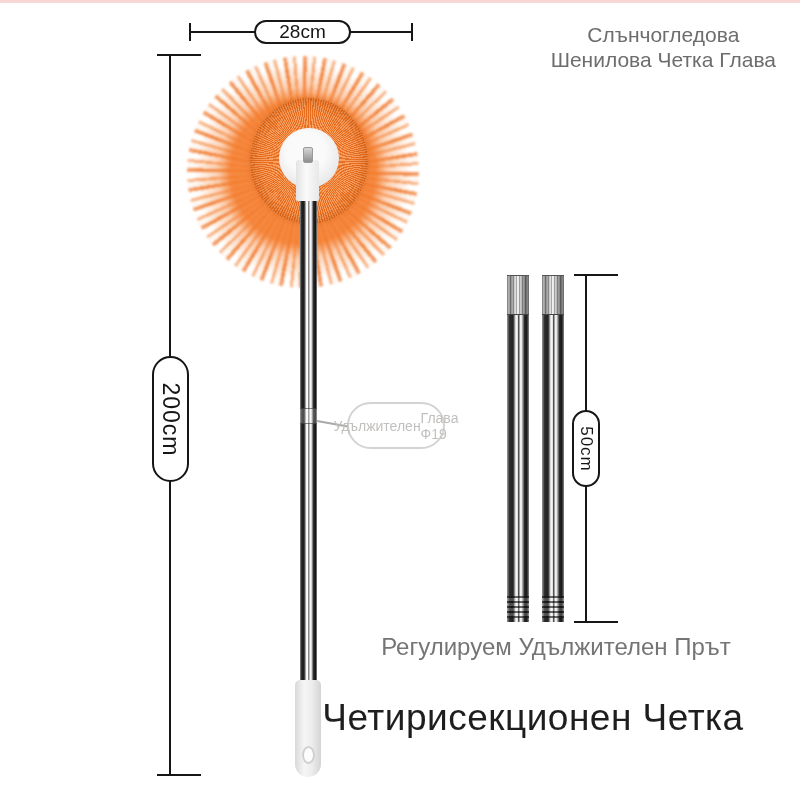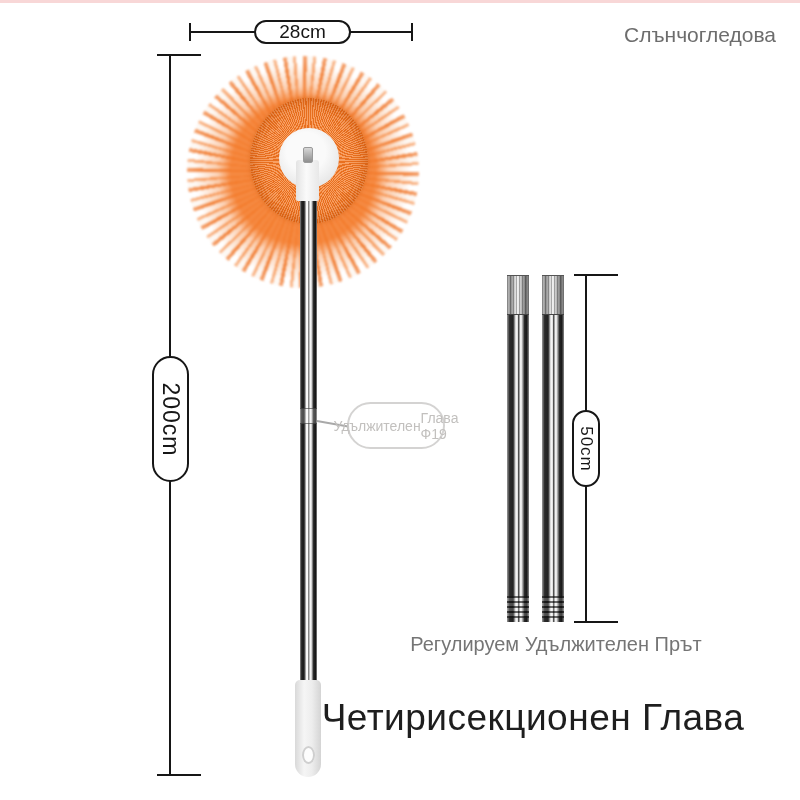--- a/index.html
+++ b/index.html
@@ -72,21 +72,21 @@
 
   
   .leader { position:absolute; left:317px; top:420px; width:33px; height:1.5px; background:#a9a9a9;
     transform:rotate(10deg); transform-origin:left center; z-index:8; }
   .tag { position:absolute; left:347px; top:402px; width:98px; height:47px; border:2px solid #d4d3d2;
     border-radius:24px; background:rgba(255,255,255,0.92); color:#c2c0be; font-size:14px; line-height:16px;
     display:flex; flex-direction:row; align-items:center; justify-content:center; z-index:9; }
 
   
   .head-caption { position:absolute; top:22px; right:24px; text-align:center; font-size:21px; line-height:25px; color:#6d6d6d;margin-left:48px; }
-  .ext-caption { position:absolute; top:633px; left:556px; transform:translateX(-50%); font-size:20px; color:#757575; white-space:nowrap; }
+  .ext-caption { position:absolute; top:633px; left:556px; transform:translateX(-50%); font-size:24px; color:#757575; white-space:nowrap; }
   .main-title { position:absolute; top:697px; left:533px; transform:translateX(-50%); font-size:37px; color:#1e1e1e; white-space:nowrap; letter-spacing:0.5px; }
 </style>
 </head>
 <body>
 
 <div class="canvas">
 
   <div class="top-strip"></div>
 
   <div class="dim dim-head">
@@ -136,17 +136,18 @@
   </div>
 
   <div class="leader"></div>
   <div class="tag">
     <span>Удължителен</span>
     <span>Глава Ф19</span>
   </div>
 
   <div class="head-caption">
     <div>Слънчогледова</div>
+    <div>Шенилова Четка Глава</div>
   </div>
   <div class="ext-caption">Регулируем Удължителен Прът</div>
-  <div class="main-title">Четирисекционен Глава</div>
+  <div class="main-title">Четирисекционен Четка</div>
 
 </div>
 
 </body></html>

